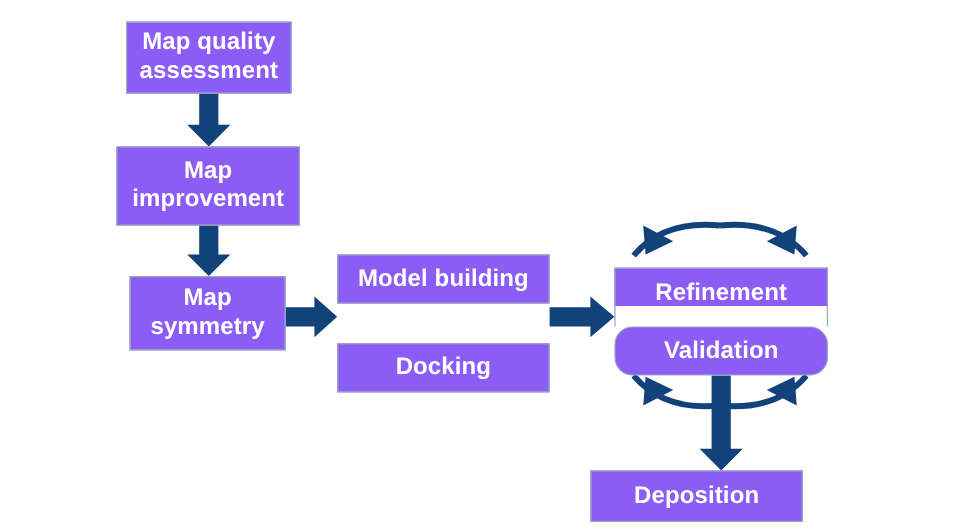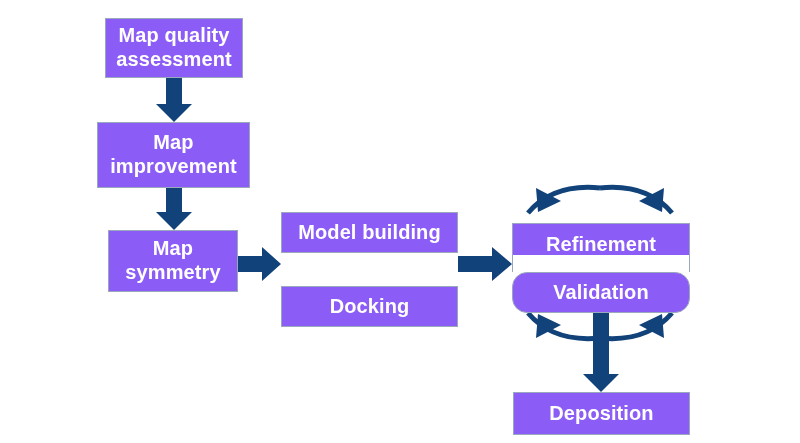--- a/index.html
+++ b/index.html
@@ -103,15 +103,15 @@
   <div class="node" style="left:281px; top:212px; width:177px; height:41px;">Model building</div>
 
   <div class="node" style="left:281px; top:274px; width:177px; height:41px;margin-top:12px;">Docking</div>
 
   <div class="node" style="left:512px; top:212px; width:178px; height:43px;margin-top:11px;">Refinement</div>
 
   <div class="cycle-hole" style="left:512px; top:255px; width:178px; height:17px;"></div>
 
   <div class="node" style="left:512px; top:272px; width:178px; height:41px;border-radius:15px;">Validation</div>
 
-  <div class="node" style="left:513px; top:392px; width:177px; height:43px;">Deposition</div>
+  <div class="node" style="left:492px; top:392px; width:177px; height:43px;">Deposition</div>
 
 </div>
 
 </body></html>

